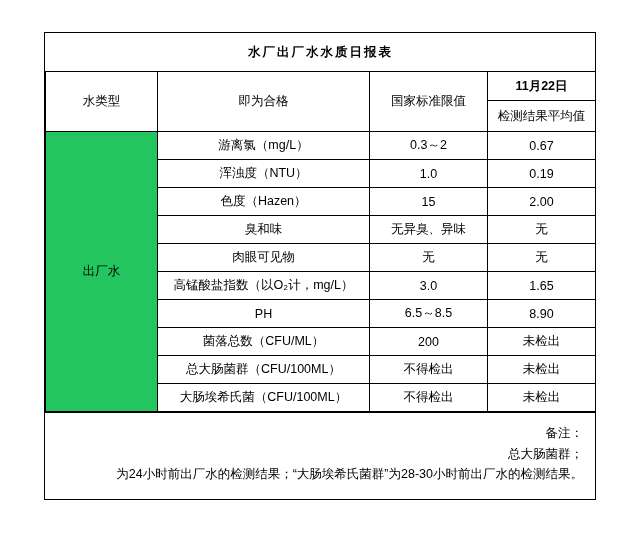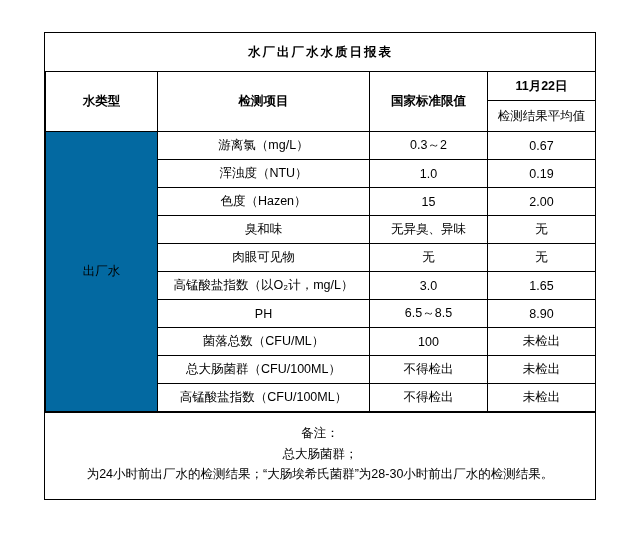--- a/index.html
+++ b/index.html
@@ -45,51 +45,51 @@
     font-size: 17px;
     font-weight: bold;
     letter-spacing: 2px;
     height: 38px !important;
     border-top: none !important;
     border-left: none !important;
     border-right: none !important;
   }
   .hdr {
     font-size: 13.5px;
-    font-weight: bold;
+    font-weight: normal;
   }
   .hdr-date {
     font-size: 15px;
     font-weight: bold;
     height: 28px !important;
   }
   .hdr-sub {
     font-size: 12.5px;
     height: 30px !important;
   }
   .cat-cell {
-    background: #0369a1;
+    background: #22c55e;
     font-size: 13.5px;
     color: #000000;
   }
   .item-cell {
     text-align: left;
     padding-left: 8px;
     font-size: 12.5px;
   }
   .col-item { width: 212px; }
   .col-std { width: 118px; }
   .col-val { width: 108px; }
   .col-cat { width: 112px; }
   .notes {
     border-top: 1px solid #000000;
     padding: 10px 12px 14px 12px;
     font-size: 12.5px;
     line-height: 1.65;
-    text-align: center;
+    text-align: right;
   }
   .notes div { white-space: nowrap; }
 </style>
 </head>
 <body>
 
 <div id="page">
   <div class="report">
 
     <table class="grid">
@@ -98,21 +98,21 @@
         <col class="col-item">
         <col class="col-std">
         <col class="col-val">
       </colgroup>
       <tbody>
         <tr>
           <td class="title-cell" colspan="4">水厂出厂水水质日报表</td>
         </tr>
         <tr>
           <td class="hdr" rowspan="2">水类型</td>
-          <td class="hdr" rowspan="2">检测项目</td>
+          <td class="hdr" rowspan="2">即为合格</td>
           <td class="hdr" rowspan="2">国家标准限值</td>
           <td class="hdr-date">11月22日</td>
         </tr>
         <tr>
           <td class="hdr-sub">检测结果平均值</td>
         </tr>
 
         <tr>
           <td class="cat-cell" rowspan="10">出厂水</td>
           <td class="item-cell">游离氯（mg/L）</td>
@@ -144,30 +144,30 @@
           <td>3.0</td>
           <td>1.65</td>
         </tr>
         <tr>
           <td class="item-cell">PH</td>
           <td>6.5～8.5</td>
           <td>8.90</td>
         </tr>
         <tr>
           <td class="item-cell">菌落总数（CFU/ML）</td>
-          <td>100</td>
+          <td>200</td>
           <td>未检出</td>
         </tr>
         <tr>
           <td class="item-cell">总大肠菌群（CFU/100ML）</td>
           <td>不得检出</td>
           <td>未检出</td>
         </tr>
         <tr>
-          <td class="item-cell">高锰酸盐指数（CFU/100ML）</td>
+          <td class="item-cell">大肠埃希氏菌（CFU/100ML）</td>
           <td>不得检出</td>
           <td>未检出</td>
         </tr>
       </tbody>
     </table>
 
     <div class="notes">
       <div>备注：</div>
       <div>总大肠菌群；</div>
       <div>为24小时前出厂水的检测结果；“大肠埃希氏菌群”为28-30小时前出厂水的检测结果。</div>

